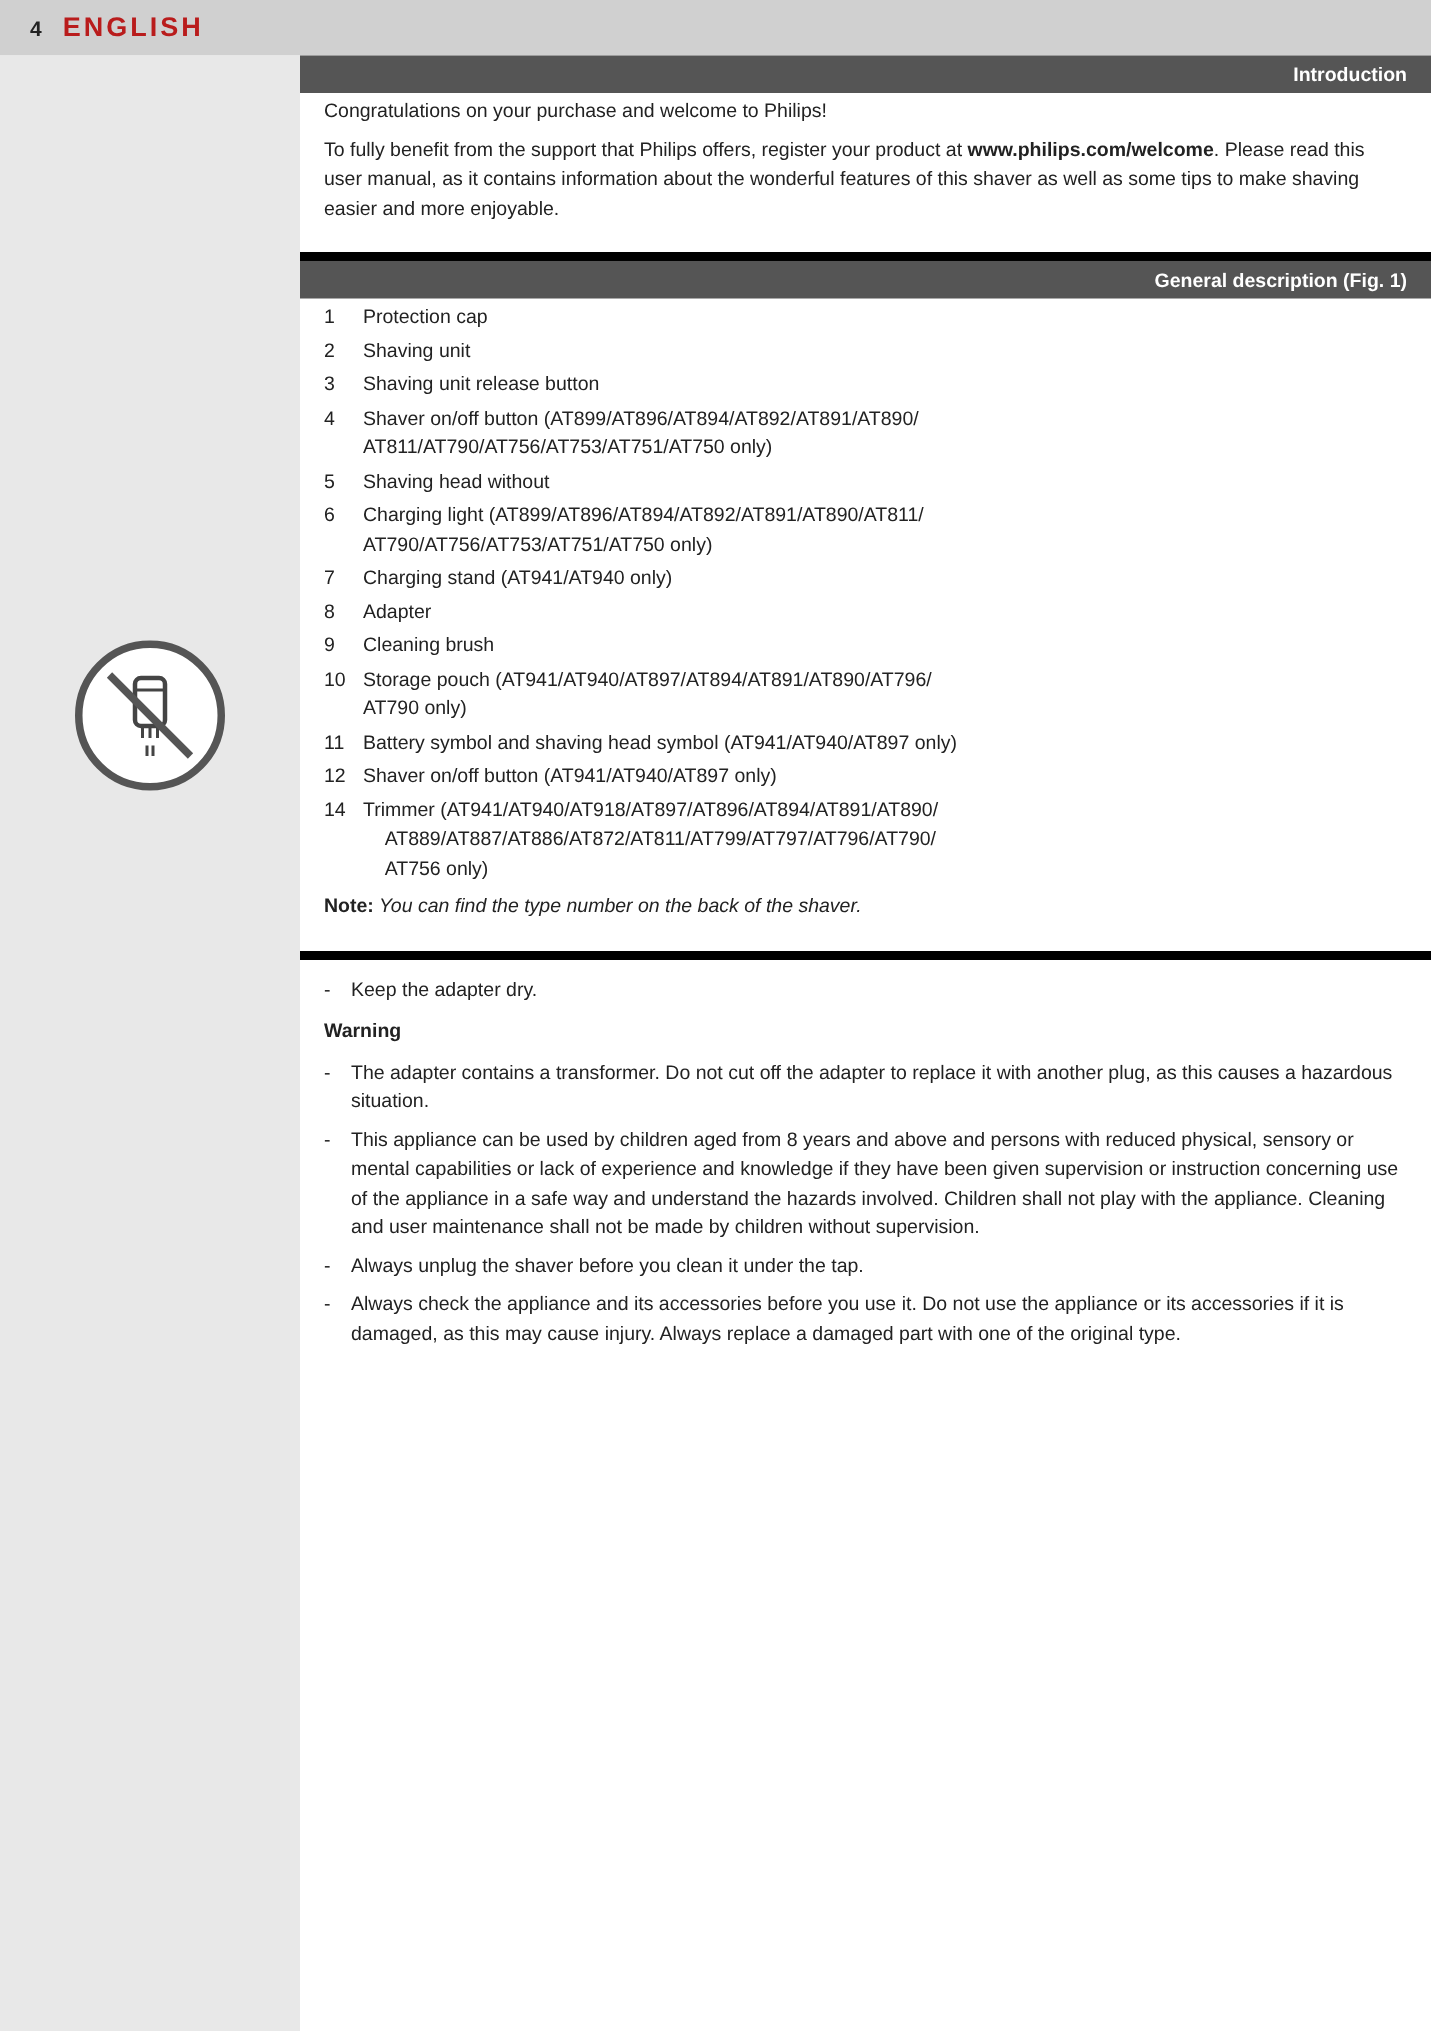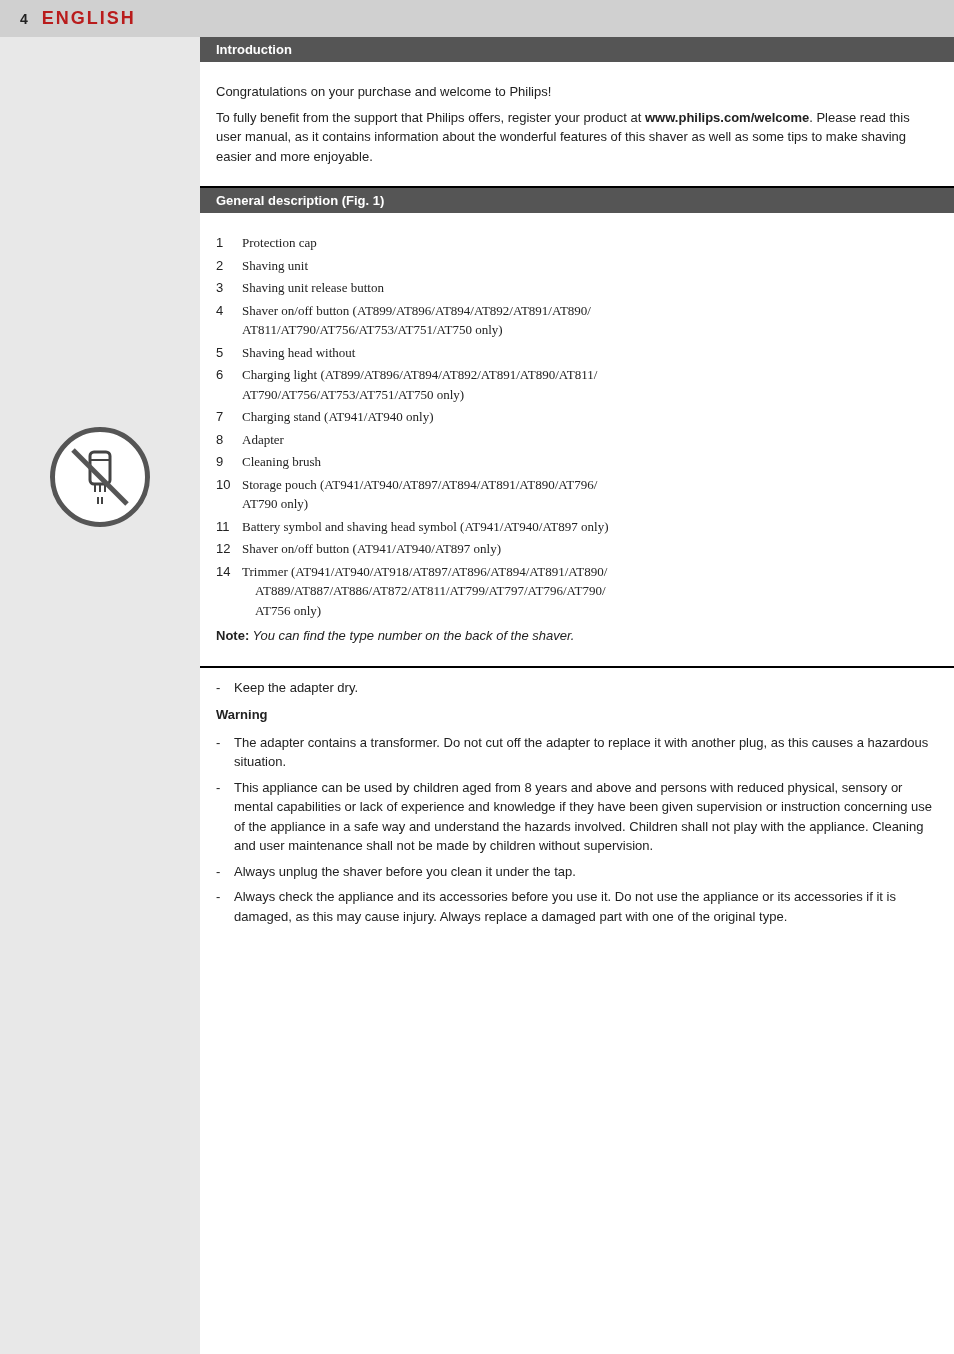--- a/index.html
+++ b/index.html
@@ -57,26 +57,27 @@
     }
 
     
     .section-header {
       background: #555;
       color: #fff;
       font-weight: bold;
       font-size: 13px;
       padding: 5px 16px;
       margin-bottom: 0;
+      text-align: right;
     }
 
     
     .content-block {
-      padding: 20px 16px 14px 16px;
-      border-bottom: 2px solid #000000;
+      padding: 2px 16px 14px 16px;
+      border-bottom: 6px solid #000000;
     }
 
     .content-block p {
       margin-bottom: 6px;
       line-height: 1.5;
       font-size: 13px;
     }
     .content-block p strong, .content-block p b {
       font-weight: bold;
     }
@@ -95,21 +96,20 @@
       line-height: 1.5;
     }
     .desc-list li .item-num {
       min-width: 26px;
       font-size: 13px;
       color: #222;
       flex-shrink: 0;
     }
     .desc-list li .item-text {
       flex: 1;
-      font-family: Liberation Serif, serif;
     }
 
     
     .note-text {
       font-style: italic;
       font-size: 13px;
       margin-top: 6px;
       margin-bottom: 0;
     }
     .note-text strong {

